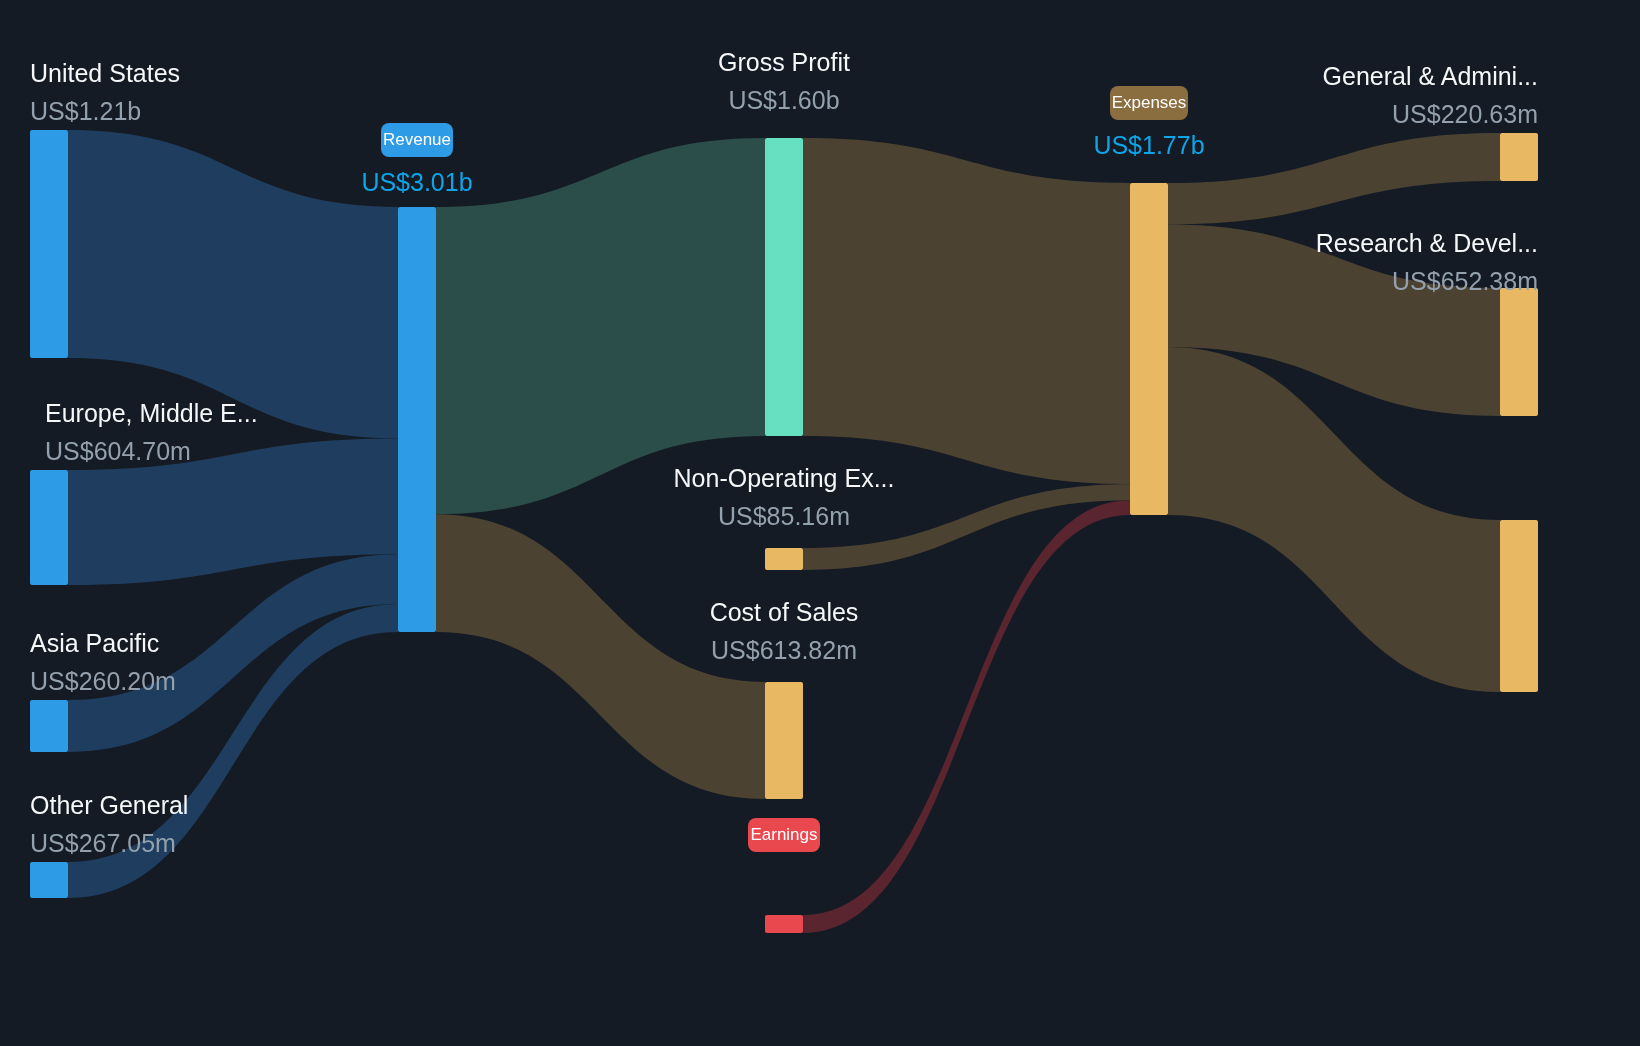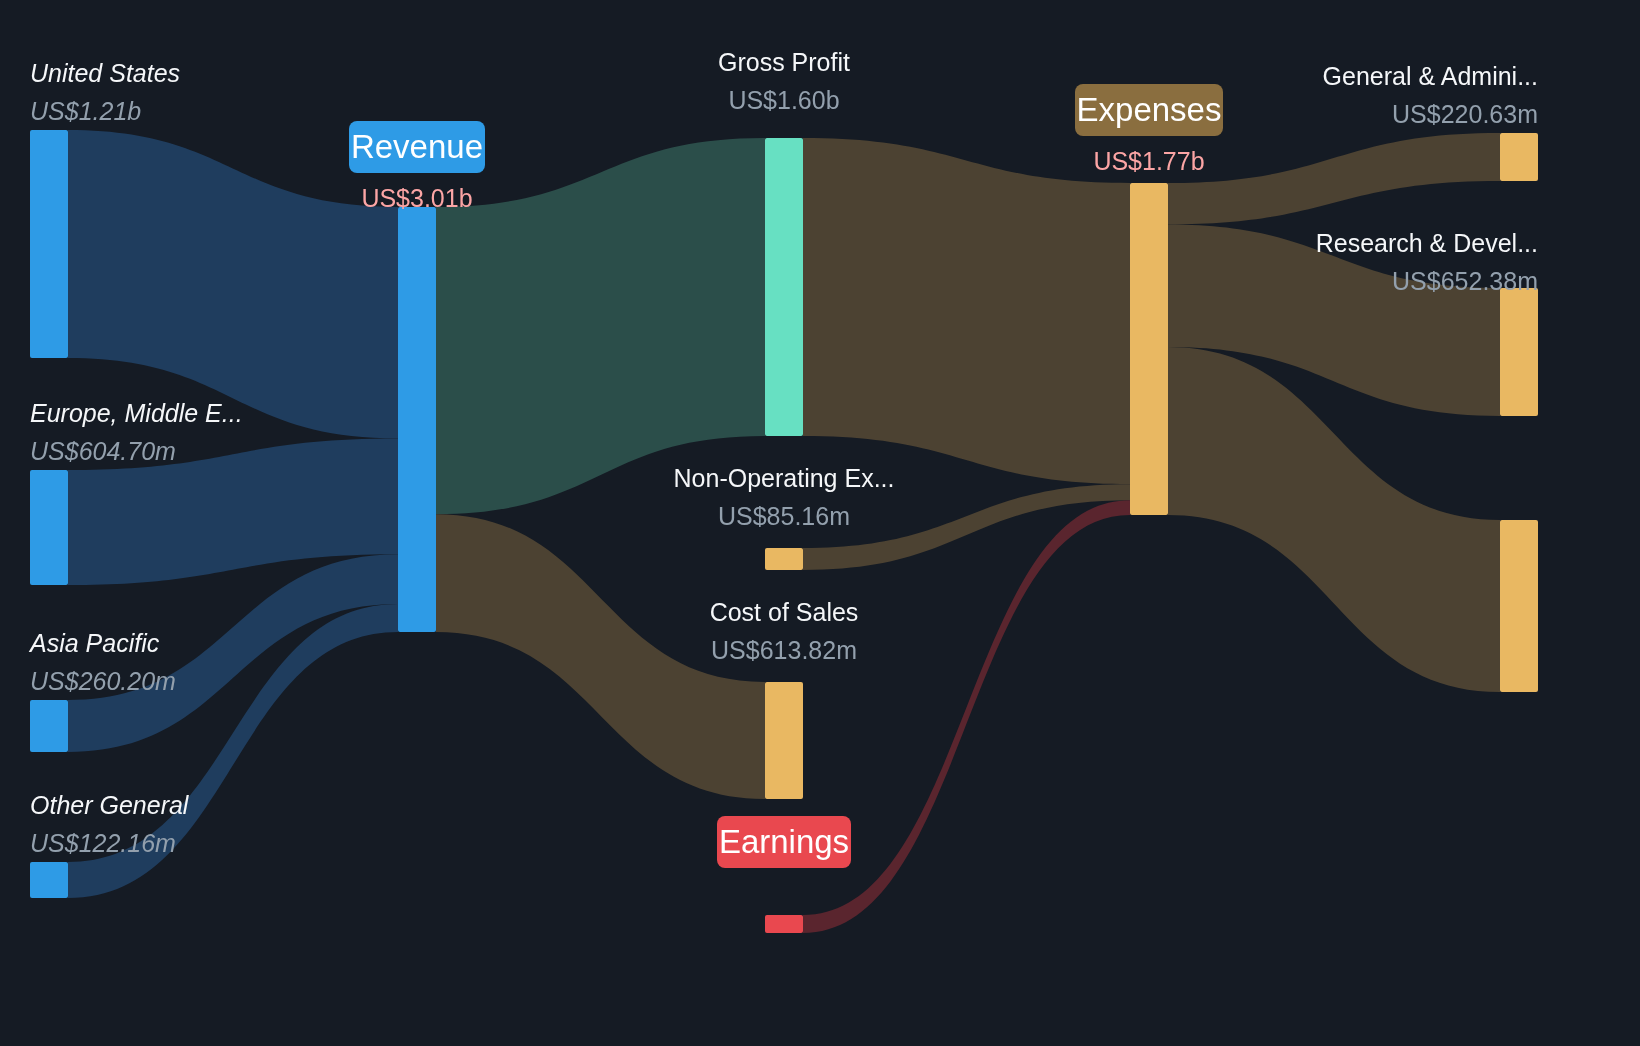--- a/index.html
+++ b/index.html
@@ -2,38 +2,38 @@
 <html><head>
 <meta charset="utf-8">
 <style>
   html,body{margin:0;padding:0;background:#151B24;}
   body{width:1640px;height:1046px;overflow:hidden;font-family:"Liberation Sans", sans-serif;}
   .chart{position:relative;width:1640px;height:1046px;background:#151B24;}
   svg{position:absolute;left:0;top:0;}
   .lbl{position:absolute;font-size:25px;line-height:1.25;z-index:2;white-space:nowrap;}
   .lbl .name{color:#F5F7F9;}
   .lbl .val{color:#93A0AD;margin-top:7px;}
-  .lbl .val.bright{color:#fca5a5;}
-  .left{left:30px;text-align:left;font-style:italic;}
+  .lbl .val.bright{color:#0ea5e9;}
+  .left{left:30px;text-align:left;}
   .right{right:102px;text-align:right;}
   .center{width:400px;text-align:center;}
   #lbl-us{top:58px;}
-  #lbl-europe{top:398px;}
+  #lbl-europe{top:398px;margin-left:15px;}
   #lbl-asia{top:628px;}
   #lbl-other{top:790px;}
   #lbl-gross{left:584px;top:47px;}
   #lbl-nonop{left:584px;top:463px;}
   #lbl-cos{left:584px;top:597px;}
   #lbl-gna{top:61px;}
   #lbl-rnd{top:228px;margin-left:28px;}
   #lbl-snm{top:448px;}
   #lbl-revenue{left:217px;top:121px;}
   #lbl-expenses{left:949px;top:84px;}
   #lbl-earnings{left:584px;top:816px;}
-  .badge{display:inline-block;padding:7px 2px;border-radius:8px;color:#FFFFFF;font-size:33px;line-height:1.15;}
+  .badge{display:inline-block;padding:7px 2px;border-radius:8px;color:#FFFFFF;font-size:17px;line-height:1.15;}
   .badge-blue{background:#2E9BE6;}
   .badge-red{background:#E9484F;}
   .badge-brown{background:#8A6E3F;}
   .badge + .val{margin-top:10px;}
 </style>
 </head>
 <body>
 
 <div class="chart">
 
@@ -72,21 +72,21 @@
   <div class="lbl left" id="lbl-europe">
     <div class="name">Europe, Middle E...</div>
     <div class="val">US$604.70m</div>
   </div>
   <div class="lbl left" id="lbl-asia">
     <div class="name">Asia Pacific</div>
     <div class="val">US$260.20m</div>
   </div>
   <div class="lbl left" id="lbl-other">
     <div class="name">Other General</div>
-    <div class="val">US$122.16m</div>
+    <div class="val">US$267.05m</div>
   </div>
 
   <div class="lbl center" id="lbl-revenue">
     <span class="badge badge-blue">Revenue</span>
     <div class="val bright">US$3.01b</div>
   </div>
 
   <div class="lbl center" id="lbl-gross">
     <div class="name">Gross Profit</div>
     <div class="val">US$1.60b</div>

